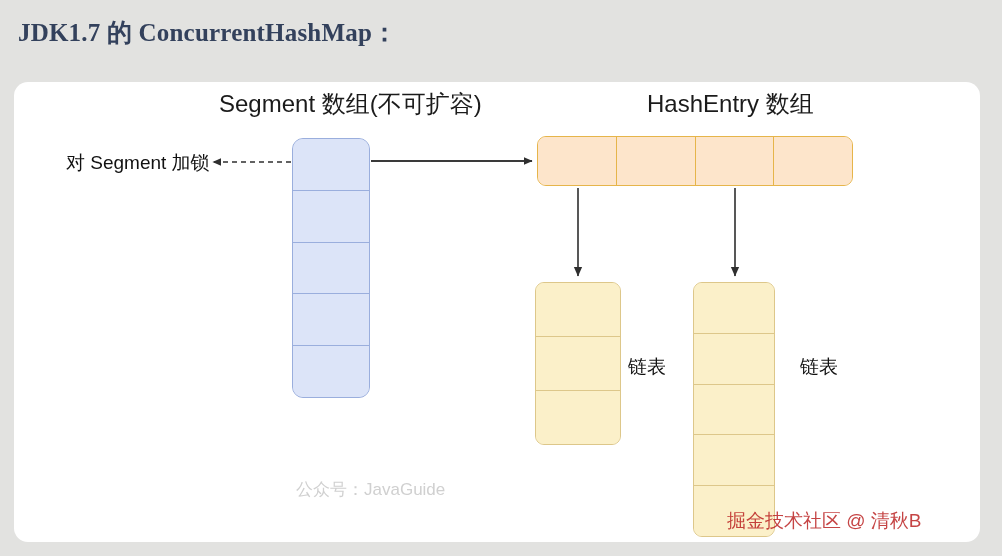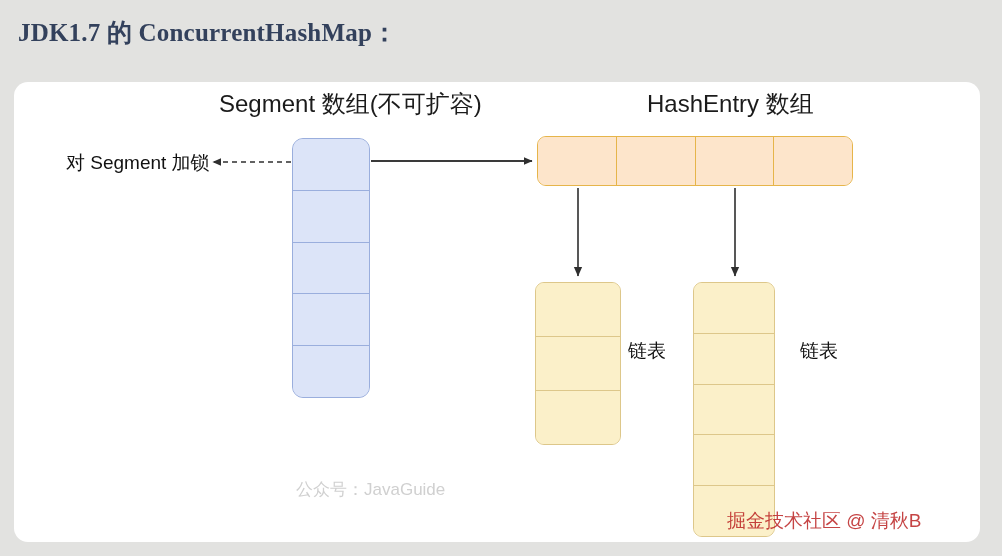--- a/index.html
+++ b/index.html
@@ -135,20 +135,21 @@
     top: 282px;
     width: 82px;
     height: 255px;
   }
 
   .list-label {
     position: absolute;
     font-size: 19px;
     color: #111111;
     white-space: nowrap;
+    margin-top: 16px;
   }
   #list-label-1 { left: 628px; top: 338px; }
   #list-label-2 { left: 800px; top: 338px; }
 
   
   #connectors {
     position: absolute;
     left: 0;
     top: 0;
     width: 1002px;

